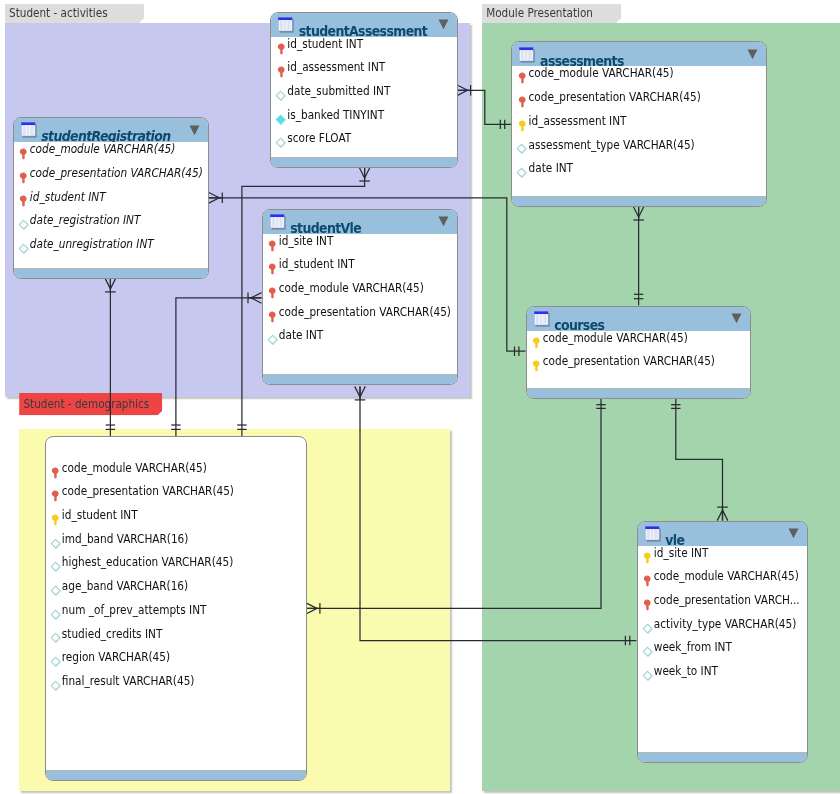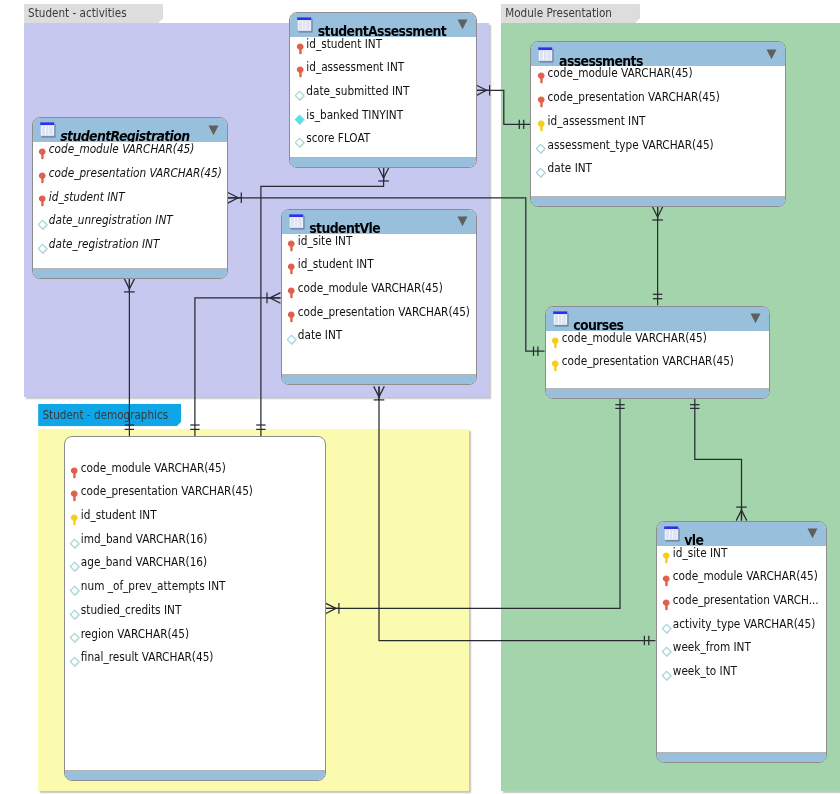--- a/index.html
+++ b/index.html
@@ -1,32 +1,32 @@
 <!DOCTYPE html>
 <html><head>
 <meta charset="utf-8">
 <title>ER Diagram</title>
 <style>
   html,body{margin:0;padding:0;background:#ffffff;}
   body{width:840px;height:794px;overflow:hidden;
        font-family:"DejaVu Sans Condensed","DejaVu Sans",sans-serif;-webkit-font-smoothing:antialiased;}
-  #canvas{position:relative;width:704px;height:794px;background:#fff;margin-left:19px;}
+  #canvas{position:relative;width:704px;height:794px;background:#fff;}
   .layer-tab{position:absolute;background:#dadada;box-sizing:border-box;
     box-shadow:1.6px 1.6px 1.2px rgba(150,150,150,0.45);
     font-size:11.6px;color:#3a3a3a;white-space:nowrap;
     display:flex;align-items:center;padding-left:4.3px;
     clip-path:polygon(0 0, 100% 0, 100% calc(100% - 4.5px), calc(100% - 4.5px) 100%, 0 100%);}
   .layer-body{position:absolute;box-sizing:border-box;box-shadow:1.6px 1.6px 1.2px rgba(150,150,150,0.55);}
 
   .tbl{position:absolute;box-sizing:border-box;border:1px solid #8d8d8d;border-radius:8px;
     background:#ffffff;overflow:hidden;}
   .tbl-head{position:absolute;left:0;right:0;top:0;height:25.5px;background:#98c0dd;
     display:flex;align-items:center;box-sizing:border-box;padding-left:7px;
     border-bottom:1px solid #9a9a9a;}
-  .tbl-name{font-weight:bold;font-size:13.9px;color:#000000;margin-left:4.8px;letter-spacing:-0.62px;position:relative;top:6px;}
+  .tbl-name{font-weight:bold;font-size:13.9px;color:#0c4a6e;margin-left:4.8px;letter-spacing:-0.62px;position:relative;top:6px;}
   .tbl-caret{margin-left:auto;margin-right:8px;}
   .tbl-body{position:absolute;left:0;right:0;background:#fff;}
   .tbl-foot{position:absolute;left:0;right:0;bottom:0;height:9px;background:#98c0dd;
     border-top:1px solid #b4b4b4;}
   .row{display:flex;height:23.7px;padding-left:4px;box-sizing:border-box;}
   .row .icw{width:12px;display:flex;justify-content:center;align-items:center;flex:0 0 auto;}
   .row .lbl{font-size:11.7px;color:#111;margin-left:0.3px;white-space:nowrap;}
 
   svg.links{position:absolute;left:0;top:0;width:840px;height:794px;pointer-events:none;}
   .ico{display:block;flex:0 0 auto;}
@@ -35,21 +35,21 @@
 <body>
 
 <div id="canvas">
 
   <div class="layer-body" style="left: 4.8px; top: 22.8px; width: 465px; height: 374.5px; background: rgb(198, 200, 240);"></div>
   <div class="layer-tab" style="left: 4.8px; top: 3.8px; width: 139px; height: 19px; background: rgb(221, 221, 221);">
     <span>Student - activities</span>
   </div>
 
   <div class="layer-body" style="left: 19.2px; top: 429px; width: 431px; height: 362.2px; background: rgb(251, 251, 176);"></div>
-  <div class="layer-tab" style="left: 19.2px; top: 404px; width: 143px; height: 22.3px; background: #0ea5e9;">
+  <div class="layer-tab" style="left: 19.2px; top: 393px; width: 143px; height: 22.3px; background: #ef4444;">
     <span>Student - demographics</span>
   </div>
 
   <div class="layer-body" style="left: 481.9px; top: 22.8px; width: 358.1px; height: 768.5px; background: rgb(164, 212, 171);"></div>
   <div class="layer-tab" style="left: 481.9px; top: 3.8px; width: 139px; height: 19px; background: rgb(221, 221, 221);">
     <span>Module Presentation</span>
   </div>
 
   <svg class="links" viewBox="0 0 840 794">
       <g>
@@ -287,30 +287,30 @@
           </span>
           <span class="lbl">id_student INT</span>
         </div>
         <div class="row">
           <span class="icw">
             <svg width="12" height="12" viewBox="0 0 12 12" class="ico">
               <path d="M6.3 2.0 L10.6 6.3 L6.3 10.6 L2.0 6.3 Z" fill="none" stroke="#9a9a9a" stroke-width="1.0" opacity="0.35"></path>
               <path d="M5.6 1.3 L9.9 5.6 L5.6 9.9 L1.3 5.6 Z" fill="#ffffff" stroke="#9ed3d6" stroke-width="1.05"></path>
             </svg>
           </span>
+          <span class="lbl">date_registration INT</span>
+        </div>
+        <div class="row">
+          <span class="icw">
+            <svg width="12" height="12" viewBox="0 0 12 12" class="ico">
+              <path d="M6.3 2.0 L10.6 6.3 L6.3 10.6 L2.0 6.3 Z" fill="none" stroke="#9a9a9a" stroke-width="1.0" opacity="0.35"></path>
+              <path d="M5.6 1.3 L9.9 5.6 L5.6 9.9 L1.3 5.6 Z" fill="#ffffff" stroke="#9ed3d6" stroke-width="1.05"></path>
+            </svg>
+          </span>
           <span class="lbl">date_unregistration INT</span>
-        </div>
-        <div class="row">
-          <span class="icw">
-            <svg width="12" height="12" viewBox="0 0 12 12" class="ico">
-              <path d="M6.3 2.0 L10.6 6.3 L6.3 10.6 L2.0 6.3 Z" fill="none" stroke="#9a9a9a" stroke-width="1.0" opacity="0.35"></path>
-              <path d="M5.6 1.3 L9.9 5.6 L5.6 9.9 L1.3 5.6 Z" fill="#ffffff" stroke="#9ed3d6" stroke-width="1.05"></path>
-            </svg>
-          </span>
-          <span class="lbl">date_registration INT</span>
         </div>
       </div>
     <div class="tbl-foot"></div>
   </div>
 
   <div class="tbl" style="left: 261.5px; top: 208.5px; width: 196.5px; height: 176px; text-decoration: underline;">
     <div class="tbl-head">
       <span class="icoslot">
           <svg width="16" height="16" viewBox="0 0 16 16" class="ico">
             <rect x="1.6" y="2.1" width="14" height="13.5" fill="#48565f" opacity="0.55"></rect>
@@ -416,20 +416,29 @@
           </span>
           <span class="lbl">imd_band VARCHAR(16)</span>
         </div>
         <div class="row">
           <span class="icw">
             <svg width="12" height="12" viewBox="0 0 12 12" class="ico">
               <path d="M6.3 2.0 L10.6 6.3 L6.3 10.6 L2.0 6.3 Z" fill="none" stroke="#9a9a9a" stroke-width="1.0" opacity="0.35"></path>
               <path d="M5.6 1.3 L9.9 5.6 L5.6 9.9 L1.3 5.6 Z" fill="#ffffff" stroke="#9ed3d6" stroke-width="1.05"></path>
             </svg>
           </span>
+          <span class="lbl">highest_education VARCHAR(45)</span>
+        </div>
+        <div class="row">
+          <span class="icw">
+            <svg width="12" height="12" viewBox="0 0 12 12" class="ico">
+              <path d="M6.3 2.0 L10.6 6.3 L6.3 10.6 L2.0 6.3 Z" fill="none" stroke="#9a9a9a" stroke-width="1.0" opacity="0.35"></path>
+              <path d="M5.6 1.3 L9.9 5.6 L5.6 9.9 L1.3 5.6 Z" fill="#ffffff" stroke="#9ed3d6" stroke-width="1.05"></path>
+            </svg>
+          </span>
           <span class="lbl">age_band VARCHAR(16)</span>
         </div>
         <div class="row">
           <span class="icw">
             <svg width="12" height="12" viewBox="0 0 12 12" class="ico">
               <path d="M6.3 2.0 L10.6 6.3 L6.3 10.6 L2.0 6.3 Z" fill="none" stroke="#9a9a9a" stroke-width="1.0" opacity="0.35"></path>
               <path d="M5.6 1.3 L9.9 5.6 L5.6 9.9 L1.3 5.6 Z" fill="#ffffff" stroke="#9ed3d6" stroke-width="1.05"></path>
             </svg>
           </span>
           <span class="lbl">num _of_prev_attempts INT</span>

